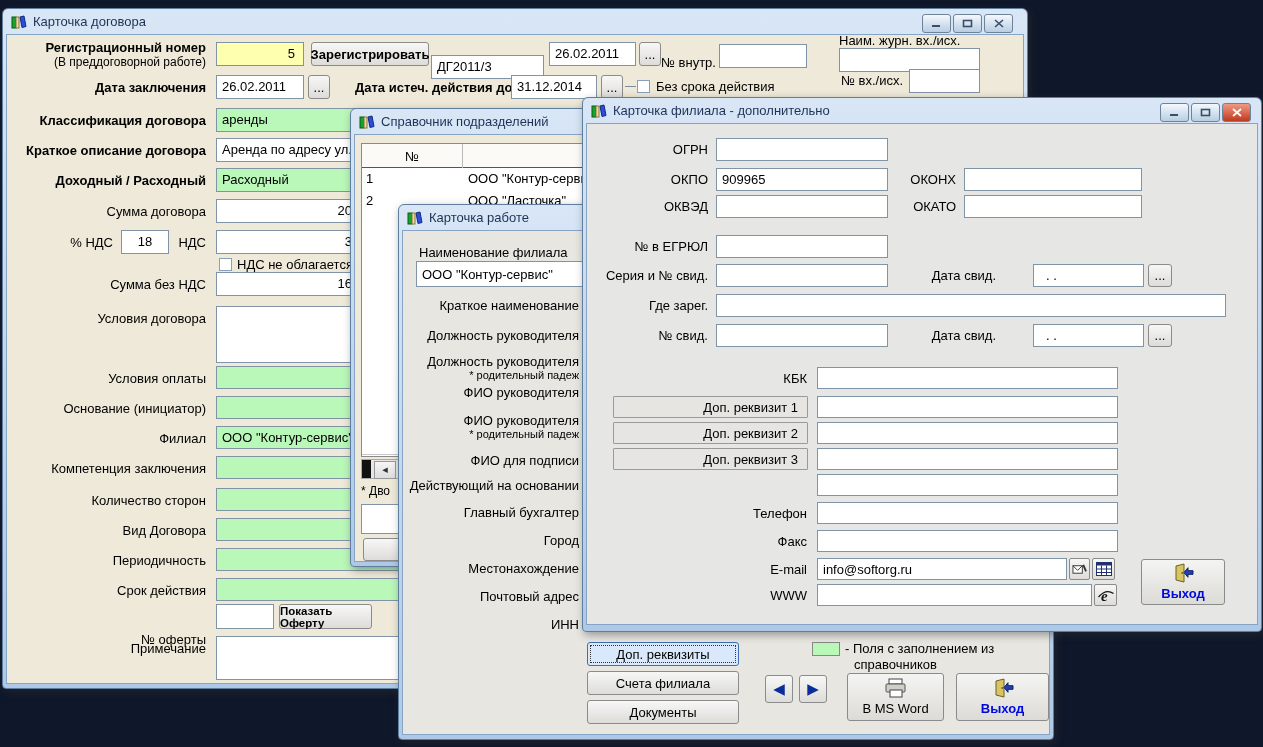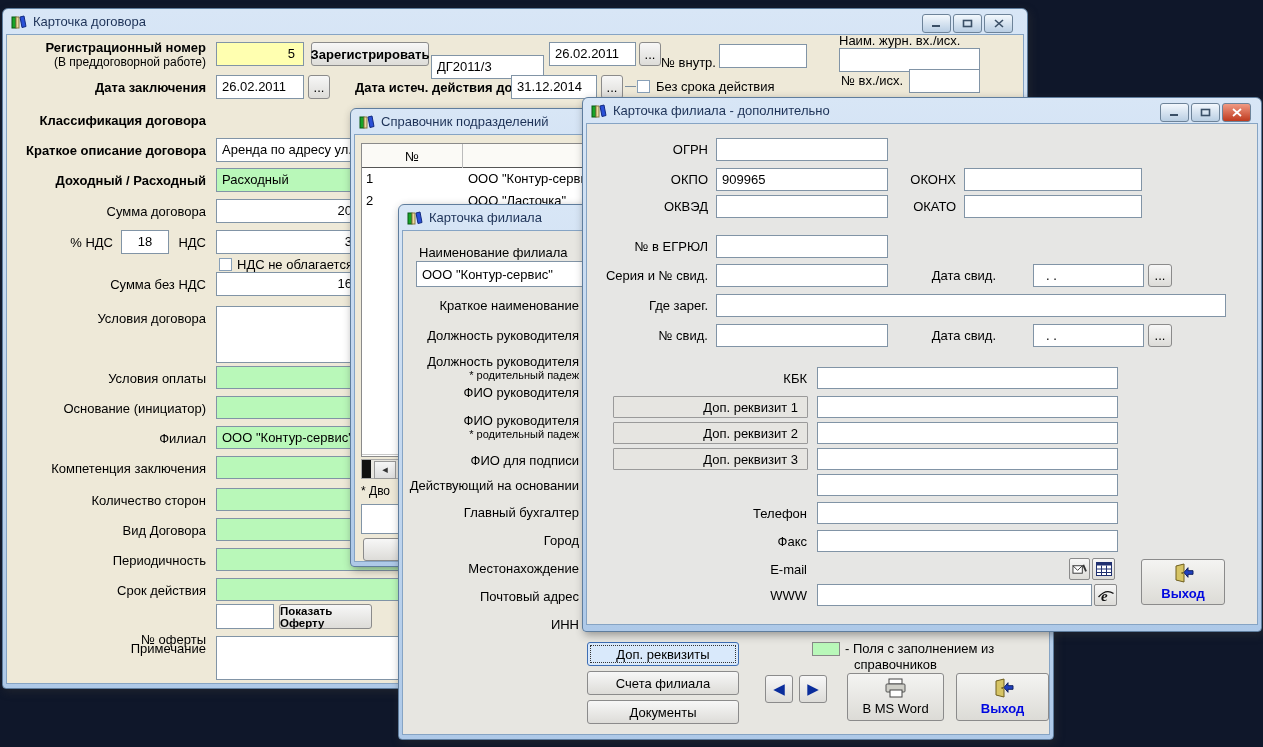--- a/index.html
+++ b/index.html
@@ -88,20 +88,21 @@
     <div class="fl" style="left:213px;top:66px;width:88px;height:24px;">26.02.2011</div>
     <div class="bt" style="left:305px;top:66px;width:22px;height:24px;">...</div>
     <div class="lb b" style="left:352px;top:71px;">Дата истеч. действия дог.</div>
     <div class="fl" style="left:508px;top:66px;width:86px;height:24px;">31.12.2014</div>
     <div class="bt" style="left:598px;top:66px;width:22px;height:24px;">...</div>
     <div class="hl" style="left:622px;top:77px;width:11px;"></div>
     <div class="cb" style="left:634px;top:71px;"></div>
     <div class="lb" style="left:653px;top:70px;text-align:center;">Без срока действия</div>
 
     <div class="lb r b" style="left:0;width:203px;top:104px;">Классификация договора</div>
+    <div class="fl g" style="left:213px;top:99px;width:245px;height:24px;">аренды</div>
 
     <div class="lb r b" style="left:0;width:203px;top:134px;">Краткое описание договора</div>
     <div class="fl" style="left:213px;top:129px;width:245px;height:24px;">Аренда по адресу ул.В</div>
 
     <div class="lb r b" style="left:0;width:203px;top:164px;">Доходный / Расходный</div>
     <div class="fl g" style="left:213px;top:159px;width:245px;height:24px;">Расходный</div>
 
     <div class="lb r" style="left:0;width:203px;top:195px;">Сумма договора</div>
     <div class="fl ra" style="left:213px;top:190px;width:147px;height:24px;padding-right:10px;">20</div>
 
@@ -196,21 +197,21 @@
     <div class="bt" style="left:12px;top:429px;width:78px;height:23px;"></div>
   </div>
 
   <div class="w" style="left:398px;top:204px;width:654px;height:534px;z-index:30;">
     <div class="tb">
       <svg viewBox="0 0 16 16" width="16" height="16">
           <rect x="1" y="3" width="4" height="11" fill="#18a428" stroke="#075812"></rect>
           <rect x="5" y="3" width="3" height="11" fill="#ead9a0" stroke="#8a7a40"></rect>
           <polygon points="9,3 13,2 15,12.5 11,13.5" fill="#2a50d8" stroke="#122a80"></polygon>
         </svg>
-      <span>Карточка филиала</span>
+      <span>Карточка работе</span>
     </div>
     <div class="cl" style="background:#e7e6e1;"></div>
 
     <div class="lb" style="left:20px;top:40px;">Наименование филиала</div>
     <div class="fl" style="left:17px;top:56px;width:600px;height:26px;padding-top:5px;">ООО "Контур-сервис"</div>
 
     <div class="lb r" style="left:0;width:180px;top:93px;">Краткое наименование</div>
     <div class="lb r" style="left:0;width:180px;top:123px;">Должность руководителя</div>
     <div class="lb r" style="left:0;width:180px;top:149px;">Должность руководителя</div>
     <div class="lb r s" style="left:0;width:180px;top:163px;">* родительный падеж</div>
@@ -325,20 +326,21 @@
     <div class="fl" style="left:234px;top:350px;width:301px;height:22px;"></div>
     <div class="fl" style="left:234px;top:376px;width:301px;height:22px;"></div>
 
     <div class="lb r" style="left:104px;width:120px;top:408px;">Телефон</div>
     <div class="fl" style="left:234px;top:404px;width:301px;height:22px;"></div>
 
     <div class="lb r" style="left:104px;width:120px;top:436px;">Факс</div>
     <div class="fl" style="left:234px;top:432px;width:301px;height:22px;"></div>
 
     <div class="lb r" style="left:104px;width:120px;top:464px;">E-mail</div>
+    <div class="fl" style="left:234px;top:460px;width:250px;height:22px;">info@softorg.ru</div>
     <div class="bt" style="left:486px;top:460px;width:21px;height:22px;border-radius:2px;">
       <svg viewBox="0 0 16 15" width="15" height="14">
           <rect x="1" y="4" width="10" height="8" fill="#fff" stroke="#333"></rect>
           <polyline points="1,4 6,9 11,4" fill="none" stroke="#333"></polyline>
           <line x1="12" y1="3" x2="15" y2="10" stroke="#333" stroke-width="2"></line>
         </svg>
     </div>
     <div class="bt" style="left:509px;top:460px;width:23px;height:22px;border-radius:2px;">
       <svg viewBox="0 0 16 14" width="16" height="14">
           <rect x="0.5" y="0.5" width="15" height="13" fill="#fff" stroke="#203070"></rect>

